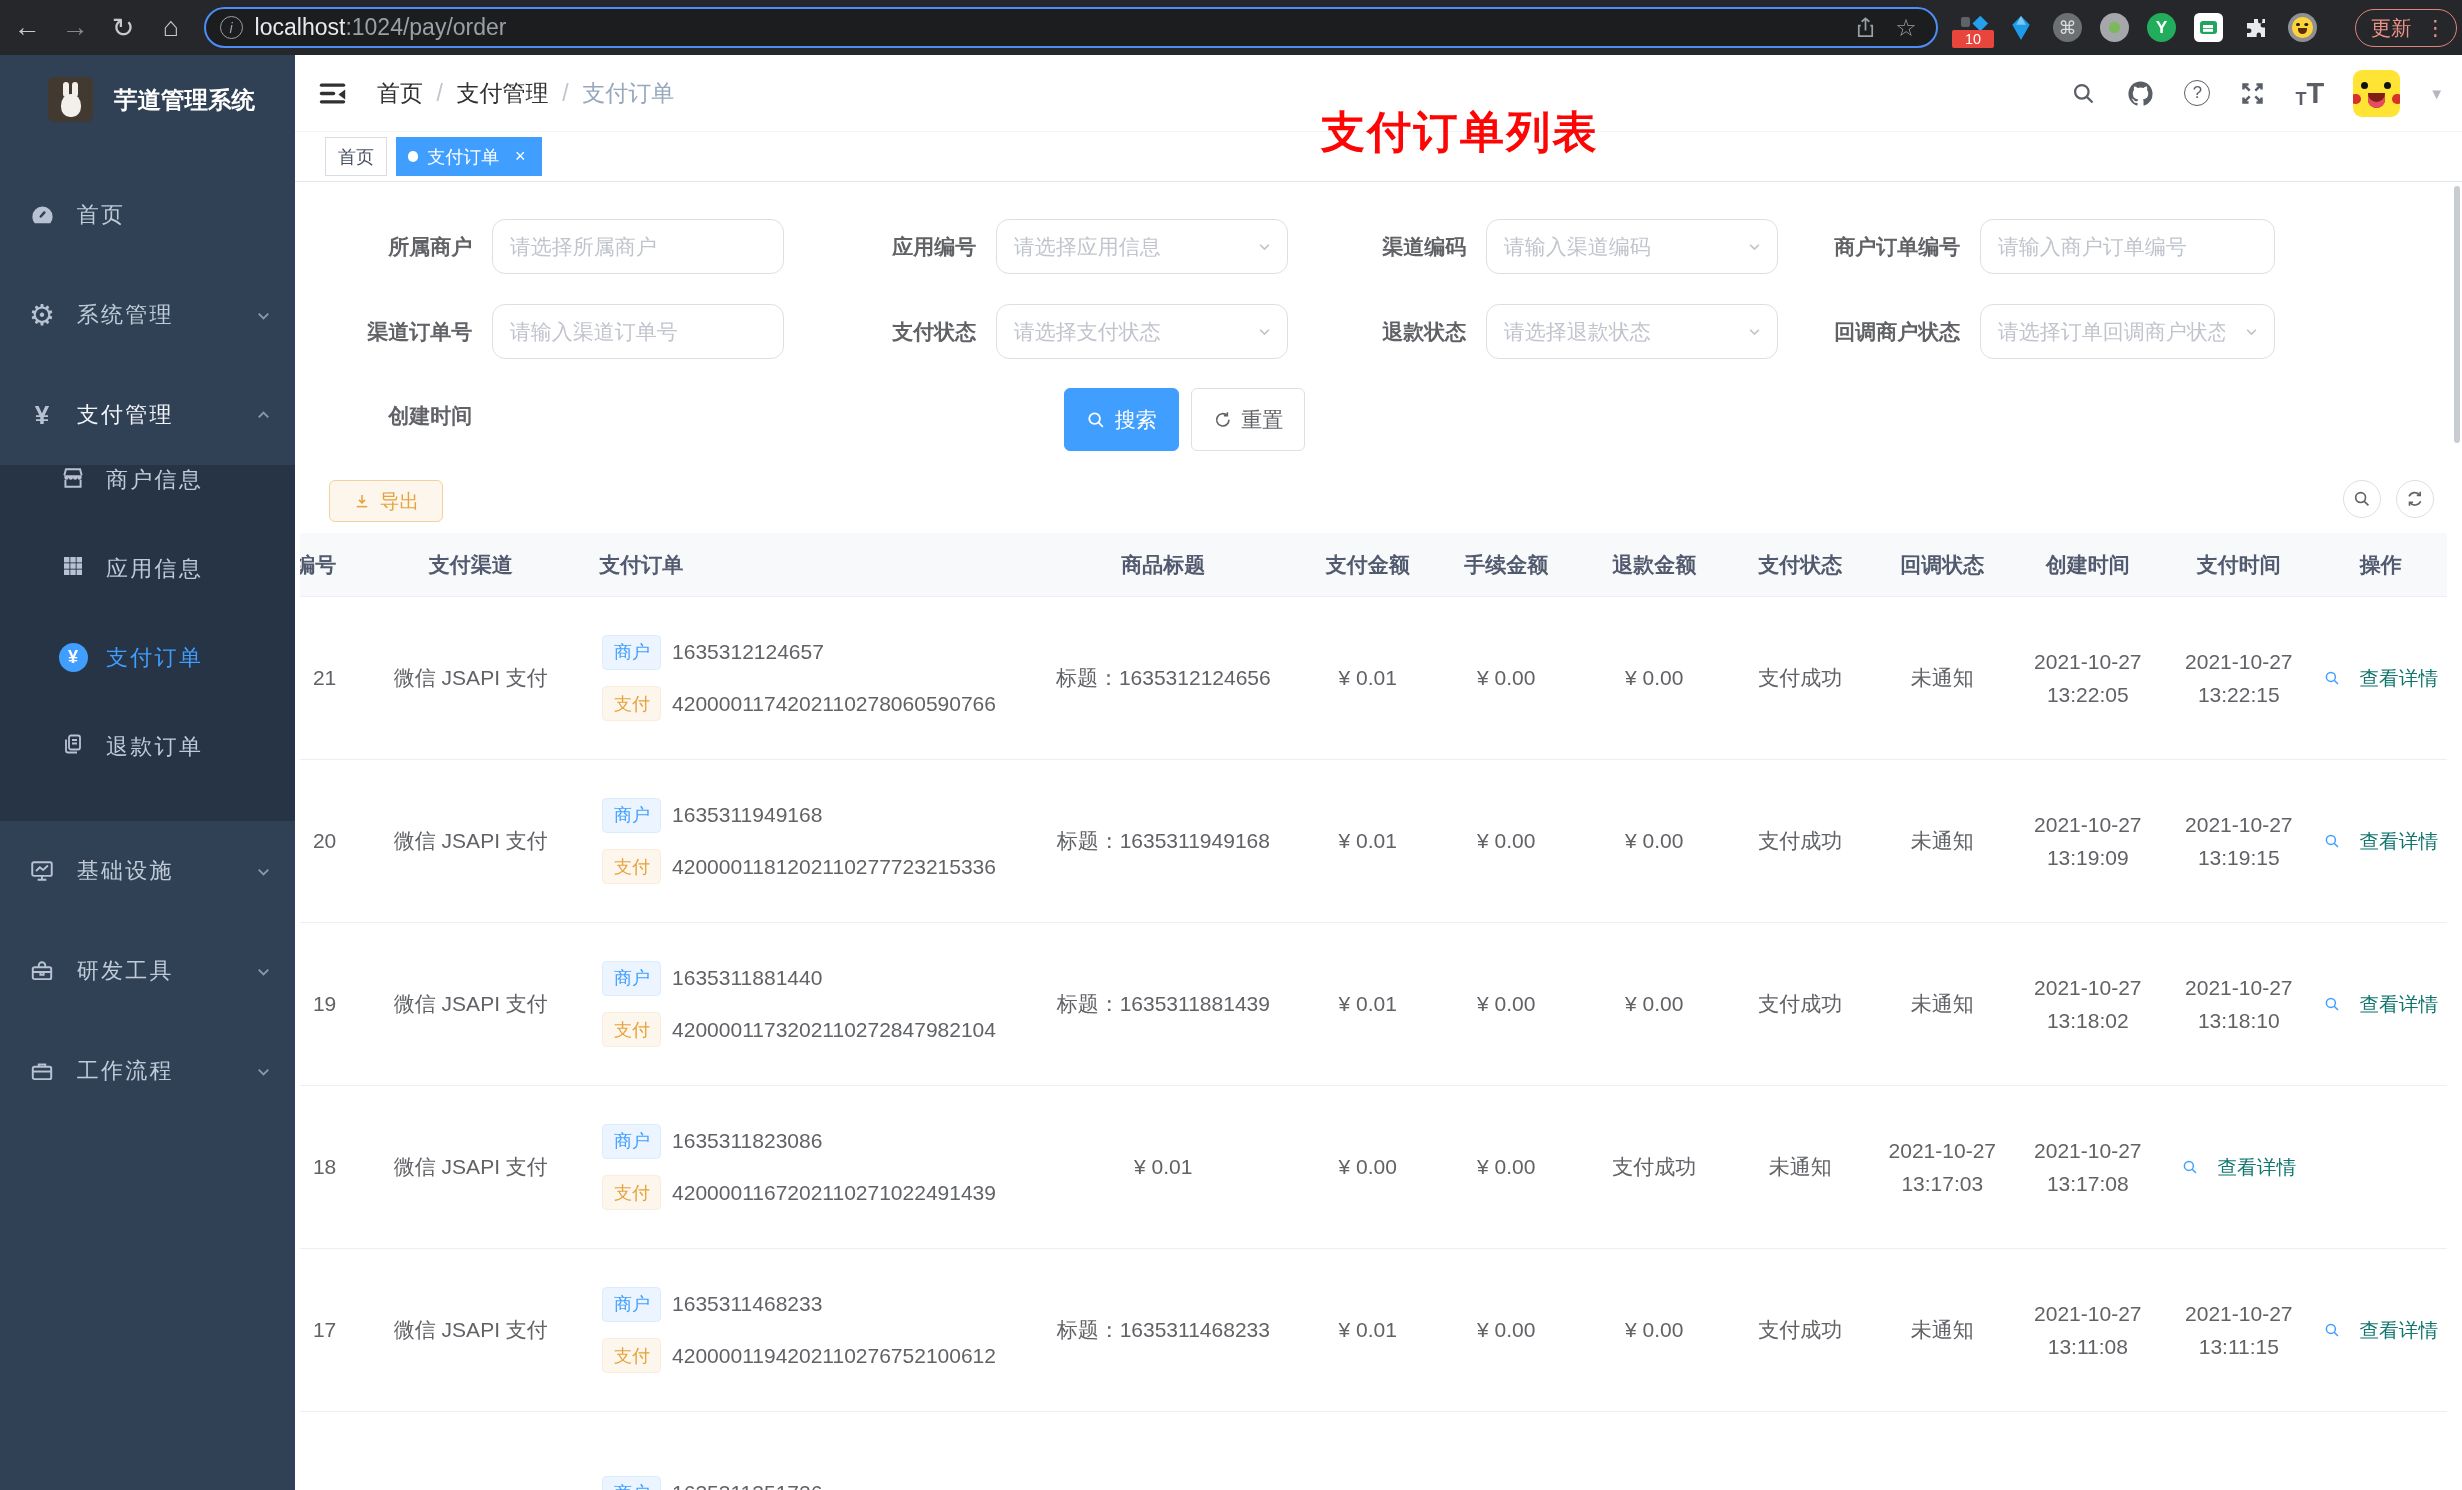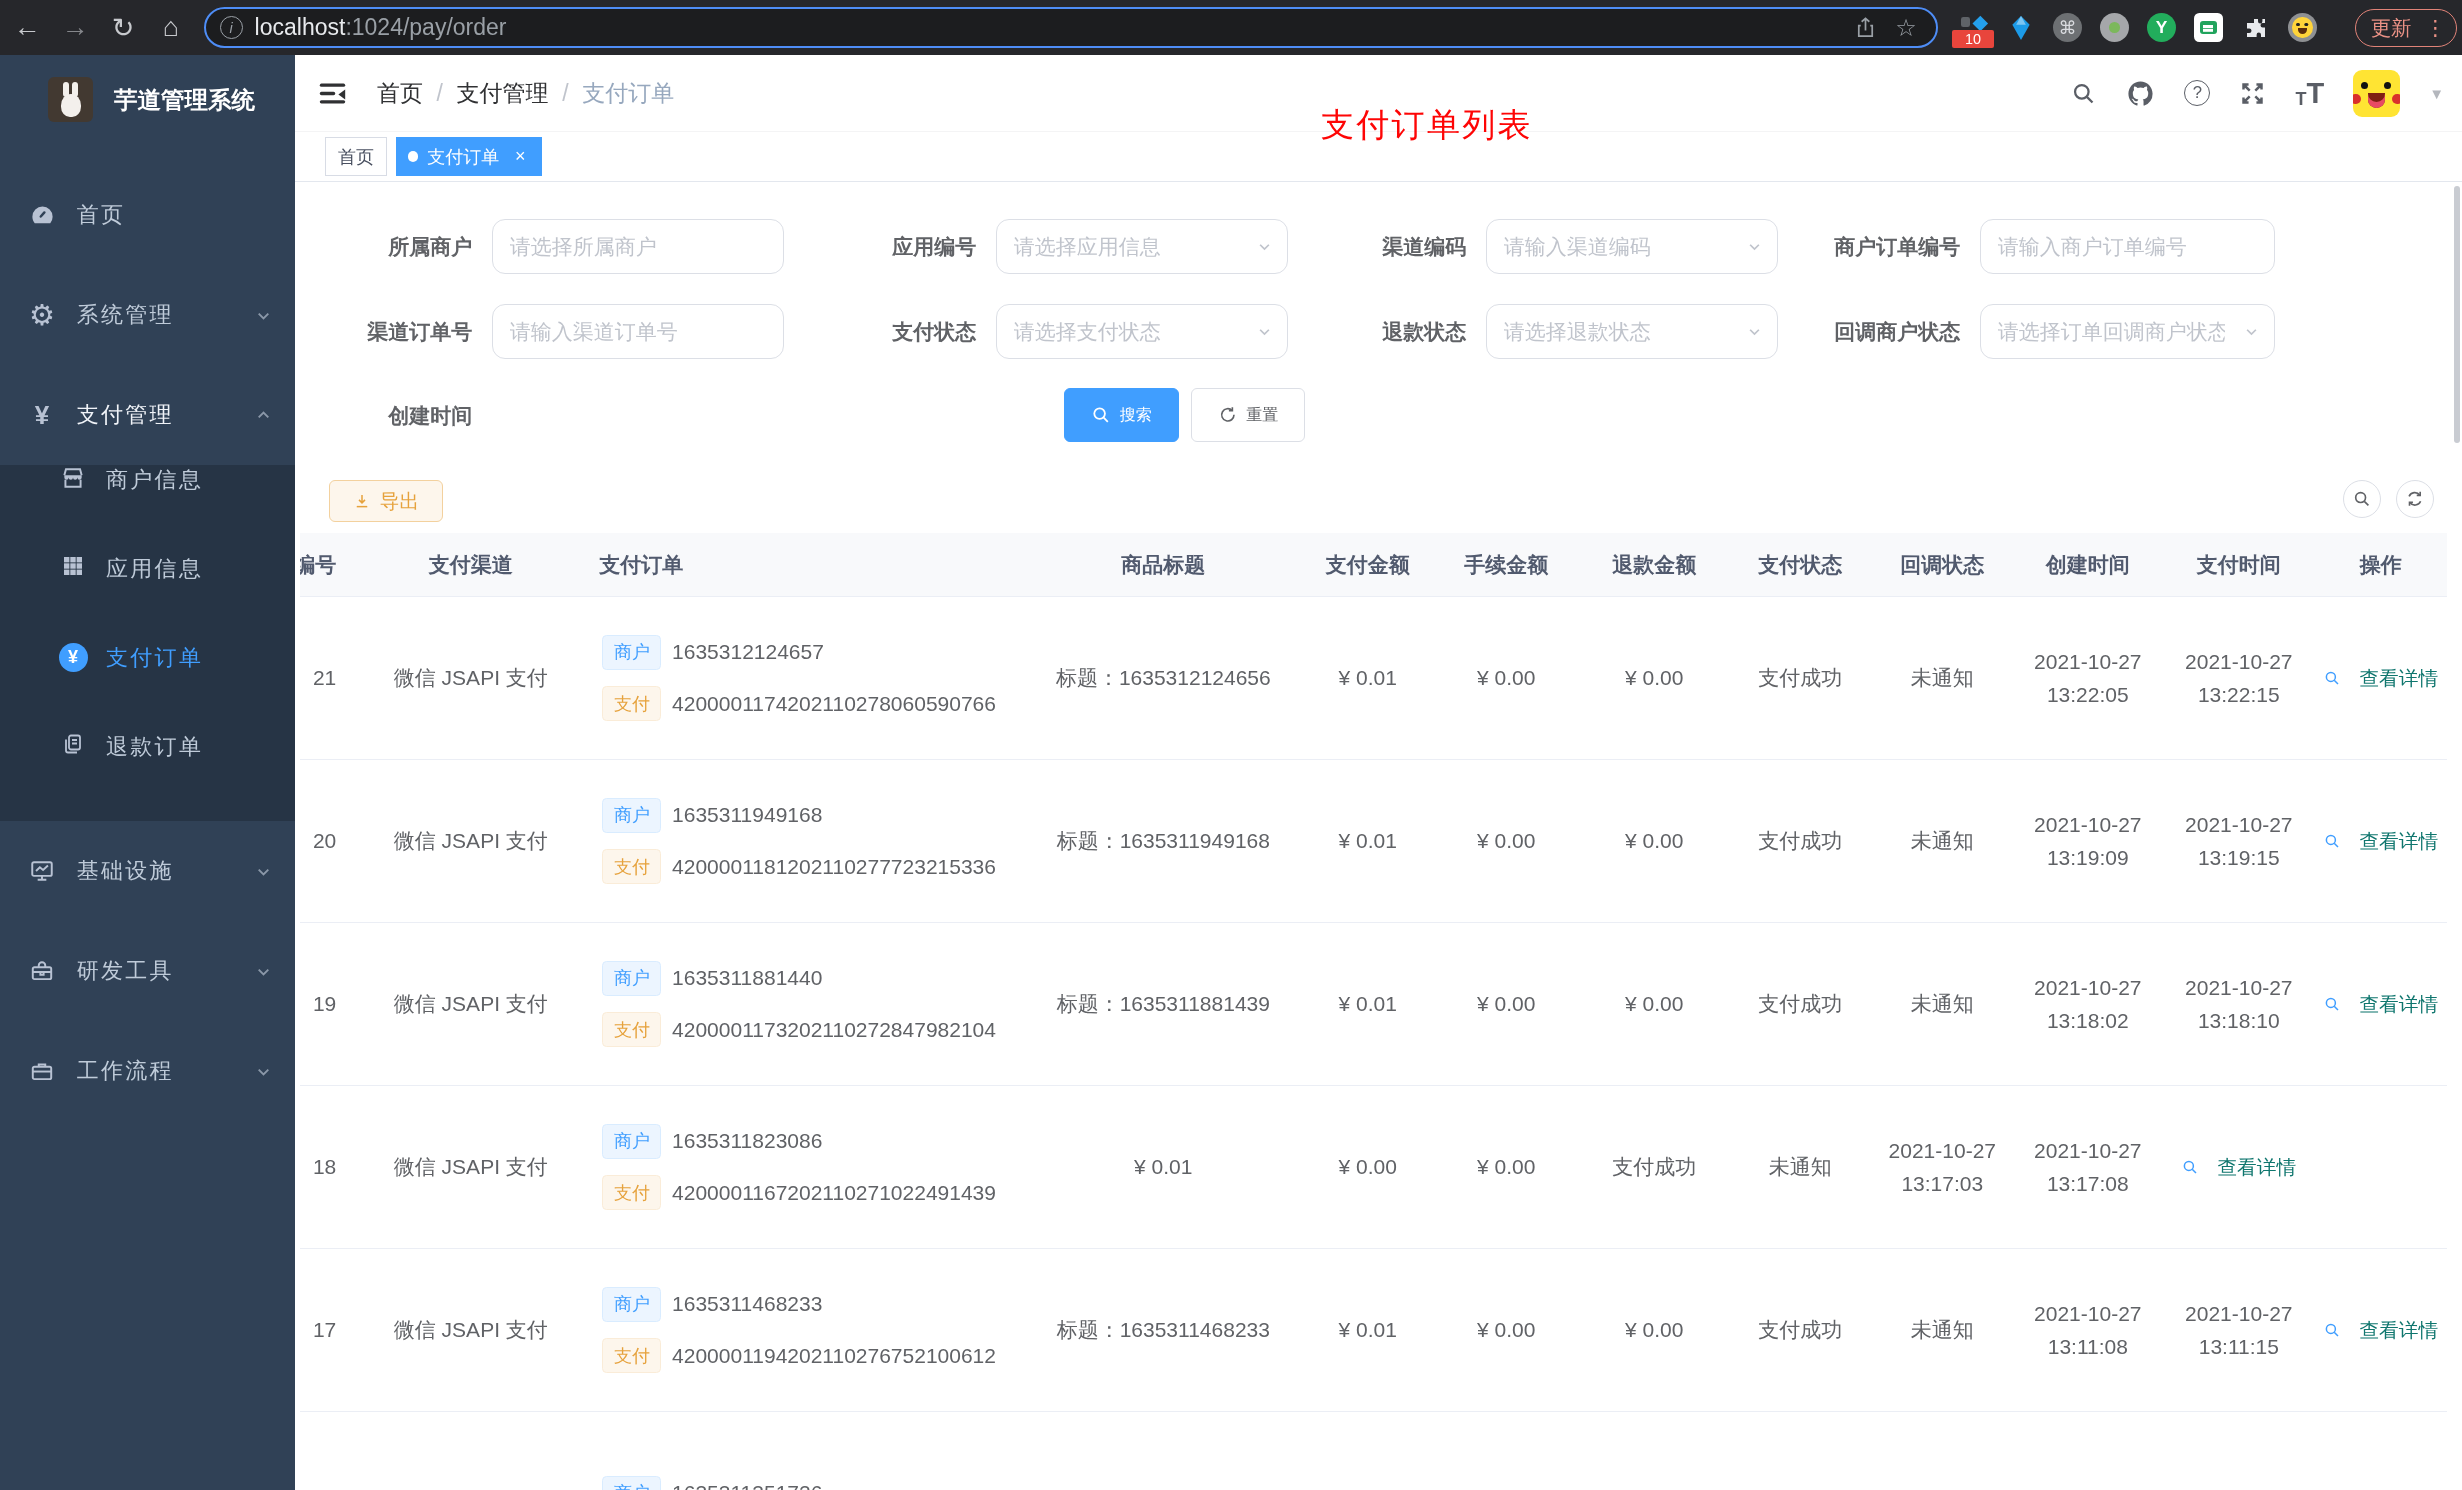--- a/index.html
+++ b/index.html
@@ -82,21 +82,21 @@
   .nicon { color:#5a5e66; display:flex; align-items:center; cursor:pointer; }
   .help-ic { width:26px; height:26px; border:1.9px solid #5a5e66; border-radius:50%; font-size:16.7px;
     display:flex; align-items:center; justify-content:center; }
   .tt { font-weight:700; color:#5a5e66; display:flex; align-items:flex-end; line-height:1; }
   .tt .s { font-size:18px; } .tt .l { font-size:29px; }
   .avatar { width:47px; height:47px; border-radius:9px; background:#ffe433; position:relative; overflow:hidden; cursor:pointer; }
   .avatar:before { content:""; position:absolute; left:7.6px; top:12px; width:7.6px; height:7.6px; background:#111; border-radius:50%; box-shadow:23px 0 0 #111; }
   .avatar:after { content:""; position:absolute; left:15px; top:23px; width:16.7px; height:15px; background:#7e1f12; border-radius:0 0 16.7px 16.7px; box-shadow:inset 0 -6px 0 #e84a64; }
   .avatar .cheek { position:absolute; left:-3px; top:24px; width:10.6px; height:10.6px; background:#d9302c; border-radius:50%; box-shadow:42px 0 0 #d9302c; }
   .caret { color:#b4b7bd; font-size:15px; cursor:pointer; }
-  .annotation { position:absolute; left:1026px; top:48px; font-size:33px; font-weight:400; color:#fe0505; letter-spacing:2.3px; z-index:50; }
+  .annotation { position:absolute; left:1026px; top:48px; font-size:44px; font-weight:700; color:#fe0505; letter-spacing:2.3px; z-index:50; }
 
   
   .tagsbar { height:51px; border-top:1.5px solid #f4f4f5; border-bottom:1.5px solid #e3e7ee;
     display:flex; align-items:center; padding-left:30px; gap:9px; background:#fff; }
   .tag-item { height:39px; display:flex; align-items:center; padding:0 12px; border:1.5px solid #d8dce5;
     background:#fff; color:#495060; font-size:18px; cursor:pointer; }
   .tag-item.on { background:#409eff; border-color:#409eff; color:#fff; padding:0 10.6px; }
   .tag-item.on .dot { width:10.6px; height:10.6px; border-radius:50%; background:#fff; margin-right:9px; }
   .tag-item.on .x { margin-left:10.6px; font-size:18px; width:21px; height:21px; border-radius:50%;
     display:flex; align-items:center; justify-content:center; }
@@ -104,22 +104,22 @@
   
   .content { position:absolute; left:0; top:130px; right:0; bottom:0; background:#fff; overflow:hidden; }
   .f-item { position:absolute; display:flex; align-items:center; height:55px; }
   .f-label { width:197px; text-align:right; font-size:21px; font-weight:600; color:#606266; padding-right:19.7px; white-space:nowrap; flex:none; }
   .f-ctrl { height:55px; border:1.5px solid #dcdfe6; border-radius:13px; background:#fff;
     display:flex; align-items:center; padding:0 16.7px; position:relative; }
   .ph { font-size:21px; color:#c0c4cc; white-space:nowrap; overflow:hidden; }
   .f-ctrl .sel-ar { position:absolute; right:12px; display:flex; }
   .dr-sep { font-size:21px; color:#606266; margin:0 16.7px; }
   .dr-txt { font-size:21px; color:#606266; white-space:nowrap; }
-  .btn { height:54px; border-radius:6px; display:flex; align-items:center; justify-content:center;
-    gap:9px; font-size:16px; cursor:pointer; position:absolute; }
+  .btn { height:63px; border-radius:6px; display:flex; align-items:center; justify-content:center;
+    gap:9px; font-size:21px; cursor:pointer; position:absolute; }
   .btn-primary { background:#409eff; color:#fff; border:1.5px solid #409eff; }
   .btn-plain { background:#fff; color:#606266; border:1.5px solid #dcdfe6; }
   .btn-warn { background:#fdf6ec; color:#e6a23c; border:1.5px solid #f3d19e; height:42px; font-size:19.7px; }
   .circle-btn { position:absolute; width:38px; height:38px; border-radius:50%; border:1.5px solid #dcdfe6;
     background:#fff; display:flex; align-items:center; justify-content:center; cursor:pointer; color:#606266; }
 
   
   .tbl { position:absolute; left:5.3px; top:348px; width:2147px; }
   .trow { display:grid; grid-template-columns:42px 257px 424px 280px 129px 148px 148px 144px 140px 151px 151px 133px; }
   .th-row { height:64px; background:#f8f9fb; border-bottom:1.5px solid #ebeef5; }

